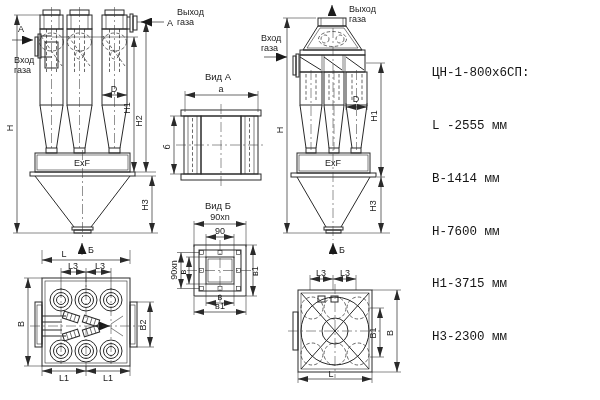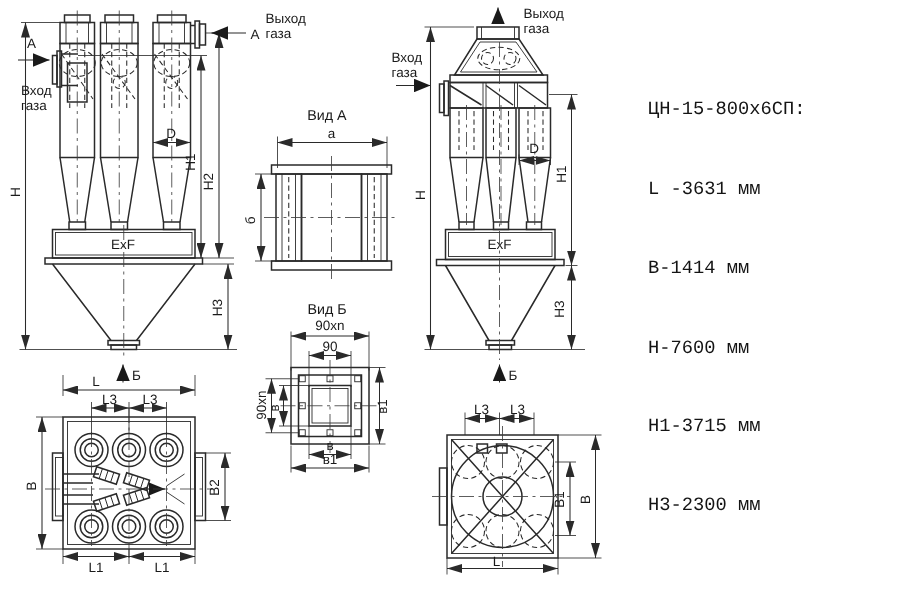--- a/index.html
+++ b/index.html
@@ -329,22 +329,22 @@
     <path class="ext" d="M372,290 H401 M372,372 H401"></path>
     <line class="dim" x1="397" y1="290" x2="397" y2="372" marker-start="url(#dimA)" marker-end="url(#dimA)"></line>
     <text class="lbl" x="393" y="333" text-anchor="middle" transform="rotate(-90 393 333)">В</text>
     <path class="ext" d="M298,372 V383 M372,372 V383"></path>
     <line class="dim" x1="298" y1="379" x2="372" y2="379" marker-start="url(#dimA)" marker-end="url(#dimA)"></line>
     <text class="lbl" x="331" y="377" text-anchor="middle">L</text>
   </g>
 </svg>
 
   <div id="specs">
-    <div>ЦН-15-800х6СП:</div>
-    <div>L -3631 мм</div>
+    <div>ЦН-1-800х6СП:</div>
+    <div>L -2555 мм</div>
     <div>В-1414 мм</div>
     <div>Н-7600 мм</div>
     <div>Н1-3715 мм</div>
     <div>Н3-2300 мм</div>
     
     
     
     
     
     

